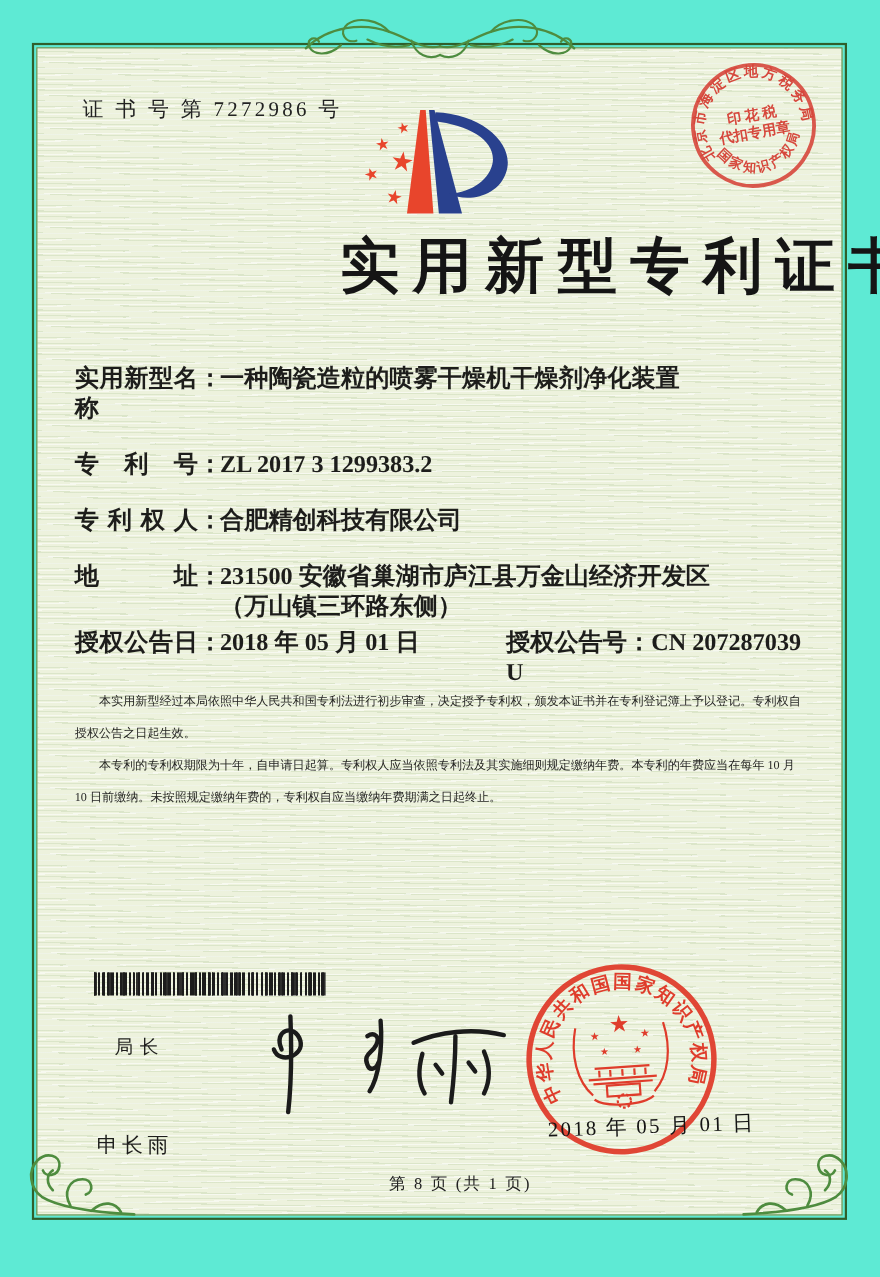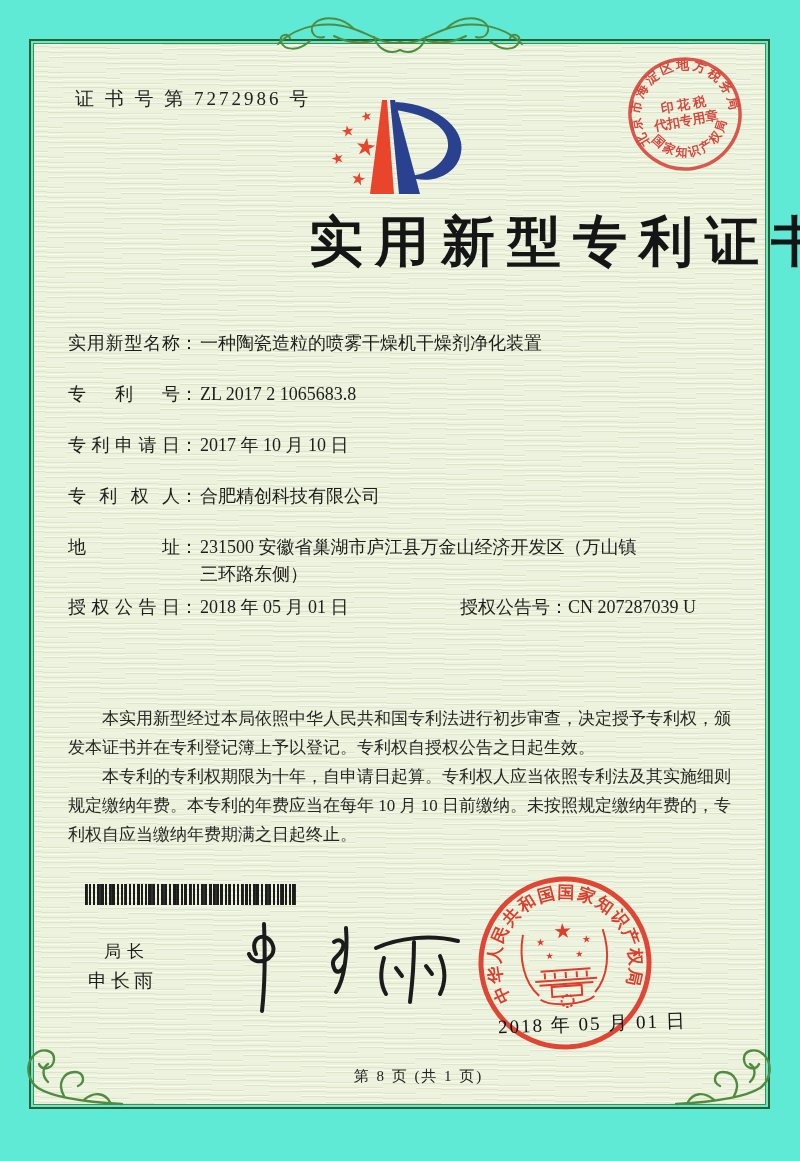--- a/index.html
+++ b/index.html
@@ -17,41 +17,41 @@
            #edf2dd;}
   .ornament{position:absolute;pointer-events:none;}
 
   .cert-number{position:absolute;left:75px;top:86px;font-size:19px;letter-spacing:3px;color:#222;}
 
   .logo{position:absolute;left:318px;top:90px;width:170px;height:128px;}
 
   .title{position:absolute;left:0;right:0;top:206px;text-align:right;
          font-size:54px;font-weight:bold;letter-spacing:12px;color:#151515;}
 
-  .fields{position:absolute;left:68px;top:330px;width:672px;font-size:18px;line-height:27px;}
+  .fields{position:absolute;left:68px;top:330px;width:672px;font-size:22px;line-height:27px;font-weight:bold;}
   .frow{margin-bottom:24px;position:relative;}
   .frow.addr{margin-bottom:6px;}
   .flabel{display:inline-block;width:112px;text-align:justify;text-align-last:justify;vertical-align:top;}
   .fcolon{display:inline-block;width:20px;vertical-align:top;}
   .fvalue{display:inline-block;vertical-align:top;}
   .addr-val{width:452px;}
   .grant-no{position:absolute;left:392px;top:0;}
 
-  .paragraphs{position:absolute;left:68px;top:704px;width:668px;
-              font-size:17px;line-height:29px;color:#262624;}
+  .paragraphs{position:absolute;left:68px;top:624px;width:668px;
+              font-size:11px;line-height:29px;color:#262624;}
   .paragraphs p{margin:0;text-indent:2em;}
 
   .barcode{position:absolute;left:85px;top:884px;width:211px;height:21px;
     background-image:
       repeating-linear-gradient(90deg,#1c1c1c 0 2px,rgba(0,0,0,0) 2px 4px),
       repeating-linear-gradient(90deg,#1c1c1c 0 1px,rgba(0,0,0,0) 1px 9px),
       repeating-linear-gradient(90deg,rgba(25,25,25,.9) 0 3px,rgba(0,0,0,0) 3px 13px);}
 
   .signer-title{position:absolute;left:104px;top:940px;font-size:17px;letter-spacing:6px;}
-  .signer-name{position:absolute;left:88px;top:968px;font-size:19px;letter-spacing:4px;}
+  .signer-name{position:absolute;left:88px;top:1028px;font-size:19px;letter-spacing:4px;}
   .signature{position:absolute;left:218px;top:914px;width:260px;height:105px;}
 
   .seal{position:absolute;left:476px;top:874px;width:178px;height:178px;transform:rotate(-4deg);}
   .seal-date{position:absolute;left:498px;top:1011px;font-size:19px;letter-spacing:2px;color:#141414;
              transform:rotate(-2deg);}
 
   .tax-stamp{position:absolute;left:626px;top:55px;width:118px;height:118px;transform:rotate(-10deg);}
 
   .footer{position:absolute;left:0;right:0;top:1067px;text-align:center;font-size:15px;letter-spacing:2px;color:#222;}
 </style>
@@ -115,24 +115,21 @@
     <path d="M 78 12 C 122 14 151 42 142 67 C 135 88 108 95 90 86 C 112 85 128 72 130 57 C 132 38 110 24 76 20 Z" fill="#29418e"></path>
   </svg>
 
   <div class="title">实用新型专利证书</div>
 
   <div class="fields">
     <div class="frow">
       <span class="flabel">实用新型名称</span><span class="fcolon">：</span><span class="fvalue">一种陶瓷造粒的喷雾干燥机干燥剂净化装置</span>
     </div>
     <div class="frow">
-      <span class="flabel">专利号</span><span class="fcolon">：</span><span class="fvalue">ZL 2017 2 1065683.8</span>
-    </div>
-    <div class="frow">
-      <span class="flabel">专利申请日</span><span class="fcolon">：</span><span class="fvalue">2017 年 10 月 10 日</span>
+      <span class="flabel">专利号</span><span class="fcolon">：</span><span class="fvalue">ZL 2017 3 1299383.2</span>
     </div>
     <div class="frow">
       <span class="flabel">专利权人</span><span class="fcolon">：</span><span class="fvalue">合肥精创科技有限公司</span>
     </div>
     <div class="frow addr">
       <span class="flabel">地址</span><span class="fcolon">：</span><span class="fvalue addr-val">231500 安徽省巢湖市庐江县万金山经济开发区（万山镇三环路东侧）</span>
     </div>
     <div class="frow">
       <span class="flabel">授权公告日</span><span class="fcolon">：</span><span class="fvalue">2018 年 05 月 01 日</span>
       <span class="grant-no">

